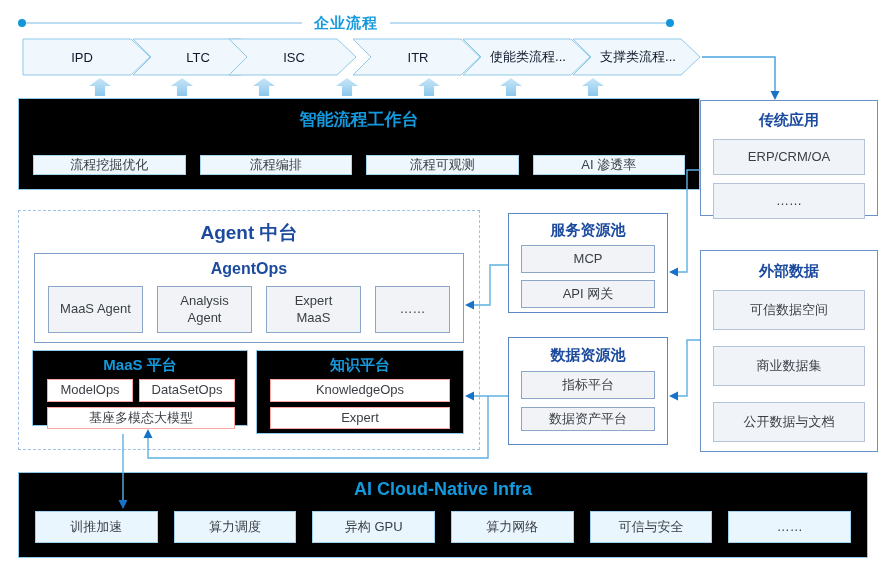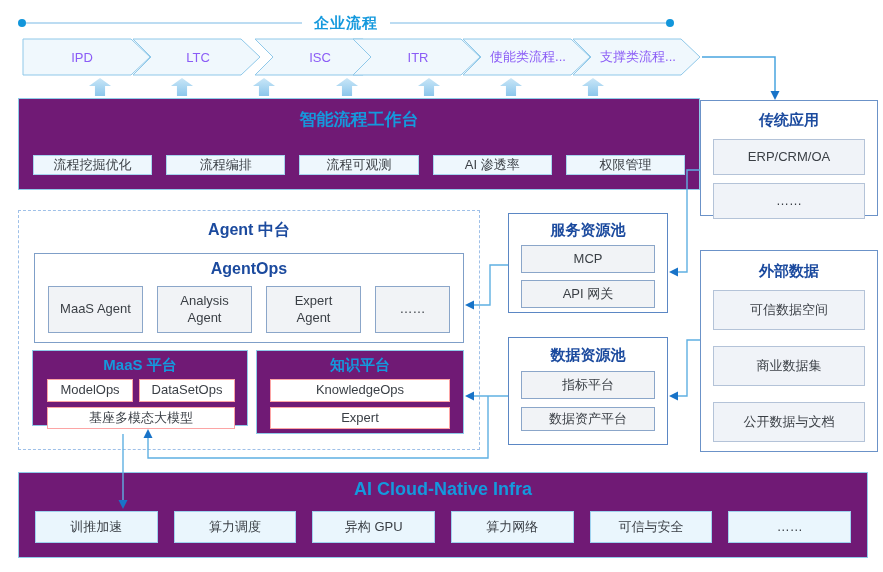--- a/index.html
+++ b/index.html
@@ -9,28 +9,28 @@
   }
   .abs{position:absolute;}
   
   .hdr{position:absolute;left:18px;top:14px;width:656px;height:18px;display:flex;align-items:center;}
   .hdr .dot{width:8px;height:8px;border-radius:50%;background:#1296db;flex:0 0 auto;}
   .hdr .rule{flex:1 1 auto;height:0;border-top:2px solid #bcdcf2;}
   .hdr .lbl{flex:0 0 auto;padding:0 12px;font-size:15px;font-weight:bold;color:#1499dd;letter-spacing:1px;}
   
   .chev{position:absolute;top:38px;width:130px;height:38px;}
   .chev svg{position:absolute;left:0;top:0;}
-  .chev .t{position:absolute;left:14px;right:24px;top:0;bottom:0;display:flex;align-items:center;justify-content:center;font-size:13px;color:#8b5cf6;}
+  .chev .t{position:absolute;left:14px;right:24px;top:0;bottom:0;display:flex;align-items:center;justify-content:center;font-size:13px;color:#0f172a;}
   .chev.notch .t{left:26px;}
   
   .fatup{position:absolute;top:78px;width:22px;height:18px;
     background:linear-gradient(180deg,#c9e6f7 0%,#8cc7ec 100%);
     clip-path:polygon(50% 0,100% 44%,73% 44%,73% 100%,27% 100%,27% 44%,0 44%);}
   
-  .panel{position:absolute;background:#701a75;border:1px solid #8fcbe9;box-sizing:border-box;}
+  .panel{position:absolute;background:#000000;border:1px solid #8fcbe9;box-sizing:border-box;}
   .panel-dark{position:absolute;background:#fff;border:1px solid #6b92c8;box-sizing:border-box;}
   .title-light{position:absolute;left:0;right:0;text-align:center;font-weight:bold;color:#1499dd;}
   .title-dark{position:absolute;left:0;right:0;text-align:center;font-weight:bold;color:#1b4a9e;}
   .cell{position:absolute;display:flex;align-items:center;justify-content:center;text-align:center;
     font-size:13px;color:#3a3f45;box-sizing:border-box;line-height:1.25;}
   .cell.wb{background:#eef7fd;border:1px solid #a5d4ee;margin-top:16px;}
   .cell.gray{background:#f1f3f6;border:1px solid #8ba6c9;}
   .cell.blue{background:#fff;border:1px solid #fca5a5;}
   .cell.ext{background:#f0f3f8;border:1px solid #b4c3d8;}
   .cell.infra{background:#eaf6fd;border:1px solid #9fd2ef;}
@@ -58,21 +58,21 @@
         <path d="M1 1 H109 L128 19 L109 37 H1 Z" fill="#f0f8fd" stroke="#8fc8e9" stroke-width="1"></path>
       </svg>
     <span class="t">IPD</span>
   </div>
   <div class="chev notch" style="left:132px">
     <svg width="130" height="38">
         <path d="M1 1 H109 L128 19 L109 37 H1 L19 19 Z" fill="#f0f8fd" stroke="#8fc8e9" stroke-width="1"></path>
       </svg>
     <span class="t">LTC</span>
   </div>
-  <div class="chev notch" style="left:254px">
+  <div class="chev notch" style="left:228px">
     <svg width="130" height="38">
         <path d="M1 1 H109 L128 19 L109 37 H1 L19 19 Z" fill="#f0f8fd" stroke="#8fc8e9" stroke-width="1"></path>
       </svg>
     <span class="t">ISC</span>
   </div>
   <div class="chev notch" style="left:352px">
     <svg width="130" height="38">
         <path d="M1 1 H109 L128 19 L109 37 H1 L19 19 Z" fill="#f0f8fd" stroke="#8fc8e9" stroke-width="1"></path>
       </svg>
     <span class="t">ITR</span>
@@ -98,39 +98,38 @@
   <div class="fatup" style="left:500px"></div>
   <div class="fatup" style="left:582px"></div>
 
   <div class="panel" style="left:18px;top:98px;width:682px;height:92px">
     <div class="title-light" style="top:9px;font-size:17px">智能流程工作台</div>
     <div class="row-flex" style="left:14px;right:14px;top:40px;height:36px;gap:14px">
       <div class="cell wb">流程挖掘优化</div>
       <div class="cell wb">流程编排</div>
       <div class="cell wb">流程可观测</div>
       <div class="cell wb">AI 渗透率</div>
-      <div class="cell wb">权限管理</div>
     </div>
   </div>
 
   <div class="panel-dark" style="left:700px;top:100px;width:178px;height:116px">
     <div class="title-dark" style="top:10px;font-size:15px">传统应用</div>
     <div class="cell ext" style="left:12px;right:12px;top:38px;height:36px">ERP/CRM/OA</div>
     <div class="cell ext" style="left:12px;right:12px;top:82px;height:36px">……</div>
   </div>
 
   <div class="dashed" style="left:18px;top:210px;width:462px;height:240px"></div>
-  <div class="title-dark abs" style="left:18px;width:462px;top:220px;font-size:16px">Agent 中台</div>
+  <div class="title-dark abs" style="left:18px;width:462px;top:220px;font-size:19px">Agent 中台</div>
 
   <div class="panel-dark" style="left:34px;top:253px;width:430px;height:90px;border-color:#7f9fc8">
     <div class="title-dark" style="top:6px;font-size:16px">AgentOps</div>
     <div class="row-flex" style="left:13px;right:13px;top:32px;height:47px;gap:14px">
       <div class="cell gray" style="padding:0 10px">MaaS Agent</div>
       <div class="cell gray" style="padding:0 10px">Analysis Agent</div>
-      <div class="cell gray" style="padding:0 10px">Expert Agent</div>
+      <div class="cell gray" style="padding:0 10px">Expert MaaS</div>
       <div class="cell gray">……</div>
     </div>
   </div>
 
   <div class="panel" style="left:32px;top:350px;width:216px;height:76px">
     <div class="title-light" style="top:5px;font-size:15px">MaaS 平台</div>
     <div class="cell blue" style="left:14px;top:28px;width:86px;height:23px">ModelOps</div>
     <div class="cell blue" style="left:106px;top:28px;width:96px;height:23px">DataSetOps</div>
     <div class="cell blue" style="left:14px;top:56px;width:188px;height:22px">基座多模态大模型</div>
   </div>

